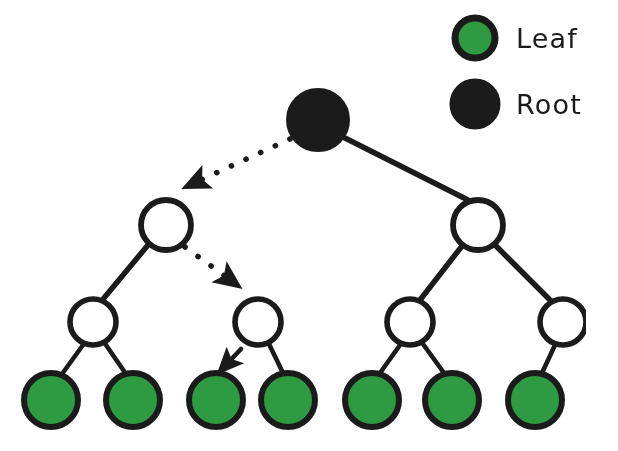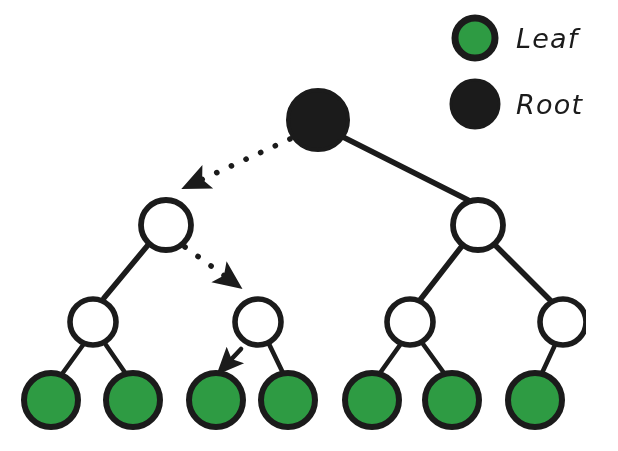--- a/index.html
+++ b/index.html
@@ -9,21 +9,20 @@
   }
   body {
     font-family: "DejaVu Sans", sans-serif;
   }
   #canvas {
     position: relative;
     width: 586px;
     height: 451px;
     background: #ffffff;
     overflow: hidden;
-    font-style: italic;
   }
   #tree-svg {
     position: absolute;
     top: 0;
     left: 0;
     width: 618px;
     height: 451px;
   }
   .legend-label {
     font-family: "DejaVu Sans", sans-serif;

